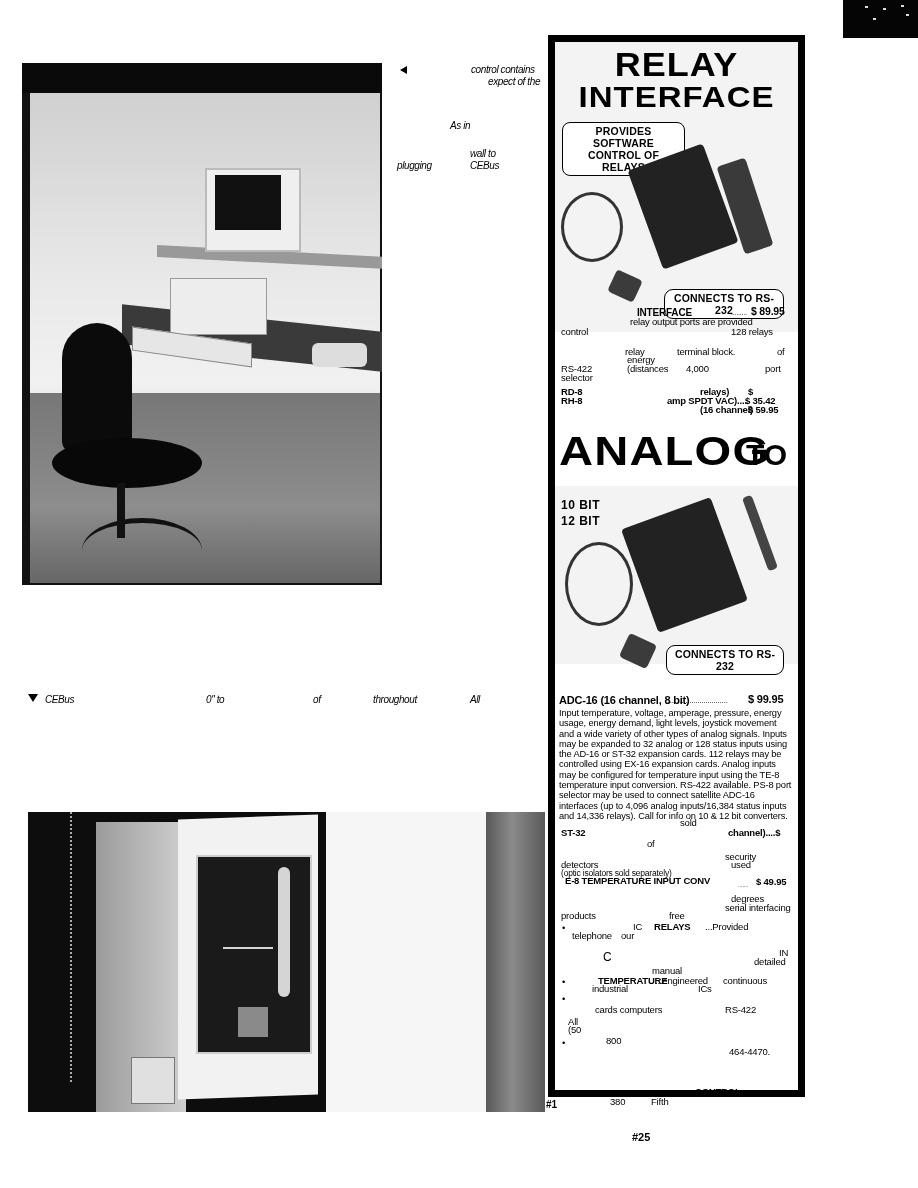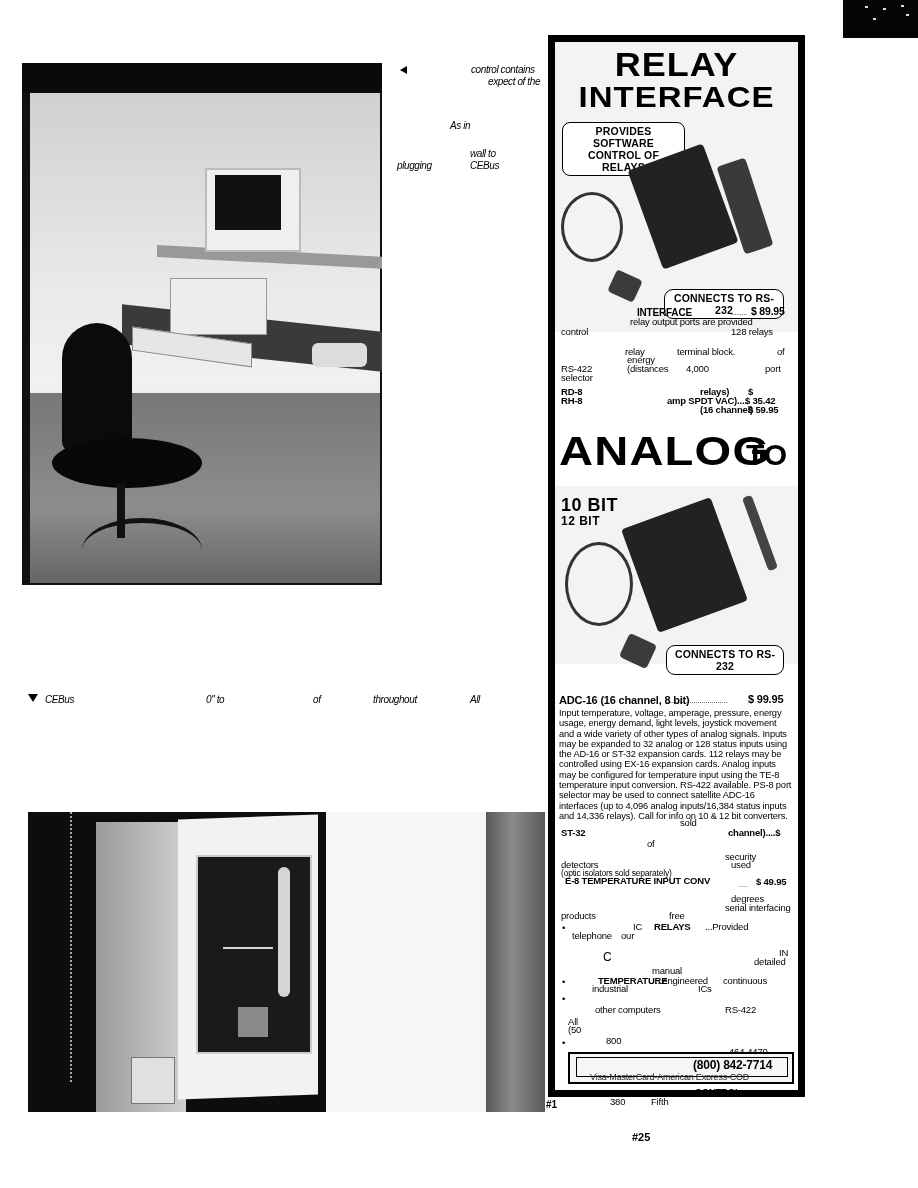--- a/index.html
+++ b/index.html
@@ -166,21 +166,21 @@
     <div class="ad-txt ad-b" style="left:6px;top:354px">RH-8</div>
     <div class="ad-txt ad-b" style="left:112px;top:354px">amp SPDT     VAC)....</div>
     <div class="ad-txt ad-b" style="left:190px;top:354px">$ 35.42</div>
     <div class="ad-txt ad-b" style="left:145px;top:363px">(16 channel)</div>
     <div class="ad-txt ad-b" style="left:193px;top:363px">$ 59.95</div>
 
     <div class="big-analog">ANALOG</div>
     <div class="big-to">TO</div>
 
     <div class="abs ad-tex" style="left:0;top:444px;width:243px;height:178px;"></div>
-    <div class="ad-txt" style="left:6px;top:457px;font-weight:900;font-size:18px;line-height:12px;letter-spacing:0.5px">10 BIT</div>
+    <div class="ad-txt" style="left:6px;top:457px;font-weight:900;font-size:12px;line-height:12px;letter-spacing:0.5px">10 BIT</div>
     <div class="ad-txt" style="left:6px;top:473px;font-weight:700;font-size:12px;line-height:12px;letter-spacing:0.5px">12 BIT</div>
     <div class="cable-loop" style="left:10px;top:500px;width:62px;height:78px;"></div>
     <div class="board" style="left:82px;top:468px;width:95px;height:110px;transform:rotate(-20deg);"></div>
     <div class="board" style="left:200px;top:452px;width:10px;height:78px;transform:rotate(-20deg);background:#444"></div>
     <div class="db-conn" style="left:68px;top:596px;width:30px;height:26px;"></div>
     <div class="pill" style="left:111px;top:603px;width:108px;border-radius:9px">CONNECTS TO RS-232</div>
 
     <div class="ad-txt ad-b" style="left:4px;top:653px;font-size:11px"><span>ADC-16</span> <span style="font-size:11px">(16 channel, 8 bit)</span></div>
     <div class="ad-txt" style="left:112px;top:654px;font-size:8px">..............................</div>
     <div class="ad-txt ad-b" style="left:193px;top:652px;font-size:11px">$ 99.95</div>
@@ -215,34 +215,29 @@
     <div class="ad-txt" style="left:97px;top:924px">manual</div>
 
     <div class="ad-txt" style="left:7px;top:935px">•</div>
     <div class="ad-txt ad-b" style="left:43px;top:934px">TEMPERATURE</div>
     <div class="ad-txt" style="left:100px;top:934px">...engineered</div>
     <div class="ad-txt" style="left:168px;top:934px">continuous</div>
     <div class="ad-txt" style="left:37px;top:942px">industrial</div>
     <div class="ad-txt" style="left:143px;top:942px">ICs</div>
 
     <div class="ad-txt" style="left:7px;top:952px">•</div>
-    <div class="ad-txt" style="left:40px;top:963px">other computers</div>
+    <div class="ad-txt" style="left:40px;top:963px">cards computers</div>
     <div class="ad-txt" style="left:170px;top:963px">RS-422</div>
     <div class="ad-txt" style="left:13px;top:975px">All</div>
     <div class="ad-txt" style="left:13px;top:983px">(50</div>
 
     <div class="ad-txt" style="left:7px;top:996px">•</div>
     <div class="ad-txt" style="left:51px;top:994px">800</div>
     <div class="ad-txt" style="left:174px;top:1005px">464-4470.</div>
   </div>
 
-  <div class="phone-box" style="top:1017px;left:20px">
-    <div class="phone-box-inner"></div>
-    <div class="ad-txt ad-b" style="left:123px;top:4px;font-size:12px;line-height:14px">(800) 842-7714</div>
-    <div class="ad-txt" style="left:20px;top:19px;font-size:9px;color:#222;line-height:9px;height:7px;overflow:hidden">Visa-MasterCard-American Express-COD</div>
-  </div>
   <div class="ad-txt ad-b" style="left:147px;top:1052px">CONTROL,</div>
   <div class="ad-txt" style="left:62px;top:1062px">380</div>
   <div class="ad-txt" style="left:103px;top:1062px">Fifth</div>
 </div>
 
 <div class="abs footer-num" style="left:546px;top:1099px;font-size:10px">#1</div>
 <div class="abs footer-num" style="left:632px;top:1131px">#25</div>
 
 </body></html>

